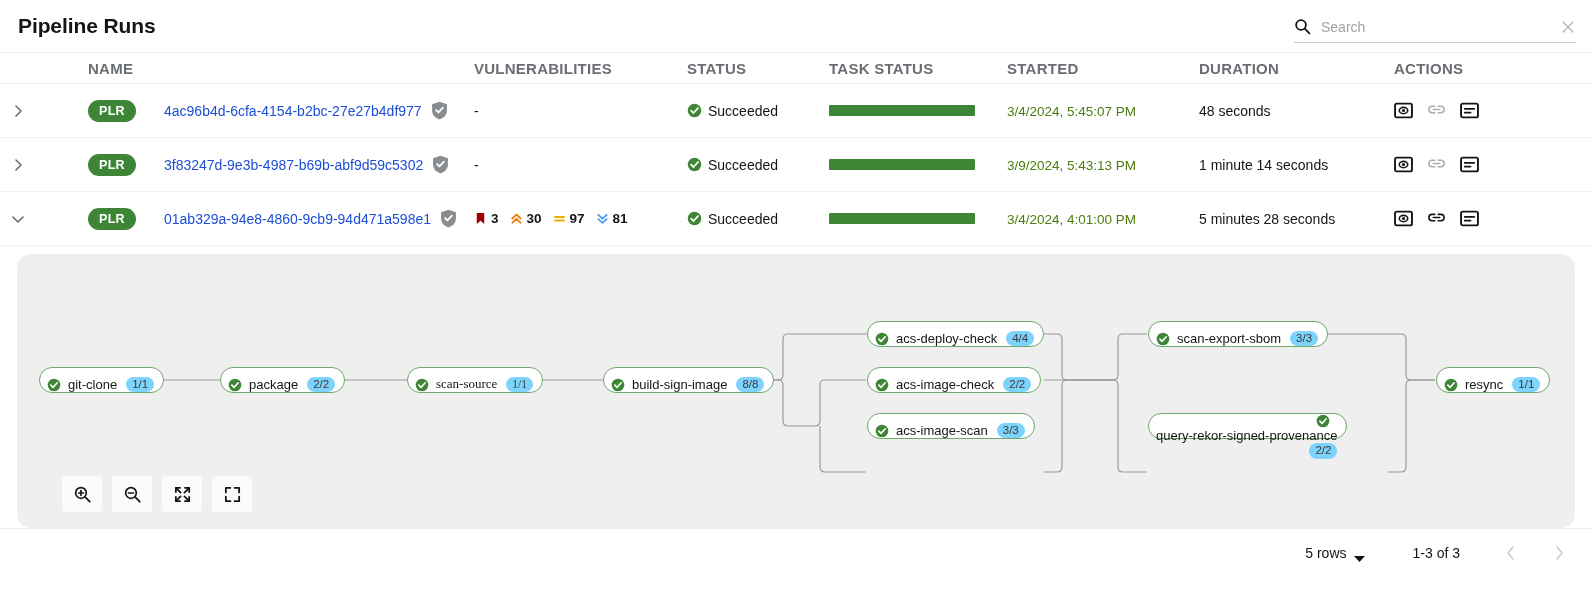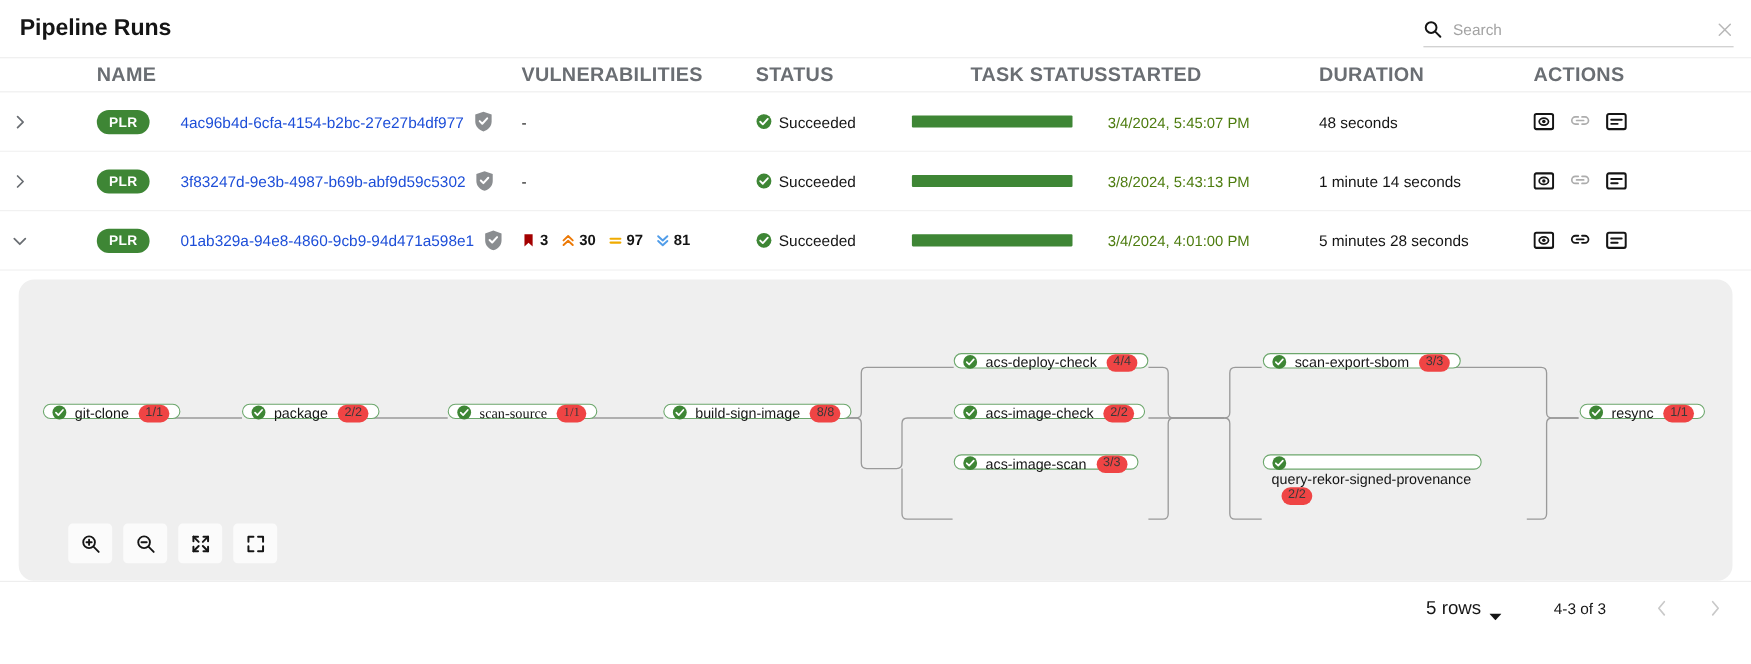--- a/index.html
+++ b/index.html
@@ -55,39 +55,39 @@
   }
 
   
   .table { width: 100%; }
   .thead {
     display: flex;
     align-items: center;
     height: 32px;
     border-top: 1px solid #ededed;
     border-bottom: 1px solid #ededed;
-    font-size: 18px;
+    font-size: 15px;
     font-weight: bold;
     letter-spacing: 0.25px;
     color: #6a6e73;
   }
   .trow {
     display: flex;
     align-items: center;
     height: 54px;
     border-bottom: 1px solid #f0f0f0;
     font-size: 14px;
   }
   .trow:last-of-type { border-bottom: 0; }
 
   .c-toggle { width: 30px; flex: 0 0 30px; display:flex; align-items:center; justify-content:flex-end; padding-right:4px;}
   .c-name   { width: 444px; flex: 0 0 444px; padding-left: 58px; display:flex; align-items:center; }
   .c-vuln   { width: 213px; flex: 0 0 213px; }
   .c-status { width: 142px; flex: 0 0 142px; }
-  .c-task   { width: 178px; flex: 0 0 178px; text-align: right; }
+  .c-task   { width: 178px; flex: 0 0 178px; }
   .c-start  { width: 192px; flex: 0 0 192px; }
   .c-dur    { width: 195px; flex: 0 0 195px; }
   .c-act    { width: 198px; flex: 0 0 198px; }
   .thead .c-name { padding-left: 58px; }
 
   .chev {
     width: 16px; height: 16px; cursor: pointer; color: #6a6e73;
   }
 
   .plr-badge {
@@ -139,36 +139,36 @@
     height: 274px;
     background: #efefef;
     border-radius: 14px;
     overflow: hidden;
   }
   .graph-svg { position: absolute; inset: 0; }
 
   .node {
     position: absolute;
     display: flex;
-    align-items: flex-start;
-    height: 14px;
+    align-items: flex-end;
+    height: 26px;
     padding: 0 9px 0 7px;
     background: #ffffff;
     border: 1px solid #6ca76c;
     border-radius: 14px;
     white-space: nowrap;
     cursor: pointer;
   }
   .node .ok-icon { width: 14px; height: 14px; margin-right: 7px; }
   .node .nlabel { font-size: 13px; color: #151515; }
   .node .ncount {
     margin-left: 9px;
     font-size: 11.5px;
     color: #393939;
-    background: #ef4444;
+    background: #7dd3fc;
     border-radius: 9px;
     padding: 2px 6px;
     line-height: 1;
   }
 
   .zoom-controls {
     position: absolute;
     left: 45px; bottom: 16px;
     display: flex; gap: 10px;
   }
@@ -188,21 +188,21 @@
     border-top: 1px solid #ededed;
     height: 48px;
     display: flex;
     align-items: center;
     justify-content: flex-end;
     padding-right: 26px;
     gap: 0;
   }
   .rows-select {
     display: inline-flex; align-items: center; gap: 7px;
-    font-size: 17px; color: #151515; cursor: pointer;
+    font-size: 14px; color: #151515; cursor: pointer;
     margin-right: 48px;
   }
   .caret { width: 11px; height: 7px; }
   .range-text { font-size: 14px; color: #151515; margin-right: 44px; }
   .pager { display: flex; align-items: center; gap: 34px; }
   .pager-btn { width: 14px; height: 16px; cursor: pointer; color: #c9c9c9; }
 </style>
 </head>
 <body>
 
@@ -327,21 +327,21 @@
               <circle cx="8" cy="8" r="7.2" fill="#3e8635"></circle>
               <polyline points="4.4,8.2 6.9,10.7 11.7,5.4" fill="none" stroke="#fff" stroke-width="1.8" stroke-linecap="round" stroke-linejoin="round"></polyline>
             </svg>
         </span>
         <span class="status-text">Succeeded</span>
       </div>
     </div>
     <div class="c-task">
         <div class="progress-track"></div>
       </div>
-    <div class="c-start"><span class="started-text">3/8/2024, 5:43:13 PM</span></div>
+    <div class="c-start"><span class="started-text">3/9/2024, 5:43:13 PM</span></div>
     <div class="c-dur"><span class="duration-text">1 minute 14 seconds</span></div>
     <div class="c-act">
       <div class="actions">
         <span class="act-btn">
           <svg viewBox="0 0 18 18">
               <rect x="1" y="2.5" width="16" height="13" rx="1.6" fill="none" stroke="#151515" stroke-width="1.8"></rect>
               <ellipse cx="9" cy="9" rx="4" ry="3" fill="none" stroke="#151515" stroke-width="1.5"></ellipse>
               <circle cx="9" cy="9" r="1.5" fill="#151515"></circle>
             </svg>
         </span>
@@ -619,21 +619,21 @@
 
   <div class="table-footer">
     <div class="rows-select">
       <span>5 rows</span>
       <span class="caret">
         <svg viewBox="0 0 12 8" fill="#151515">
             <polygon points="0,1 12,1 6,7.6"></polygon>
           </svg>
       </span>
     </div>
-    <div class="range-text">4-3 of 3</div>
+    <div class="range-text">1-3 of 3</div>
     <div class="pager">
       <span class="pager-btn">
         <svg viewBox="0 0 14 16" fill="none" stroke="#c9c9c9" stroke-width="1.5" stroke-linecap="round" stroke-linejoin="round">
             <polyline points="9,2 4,8 9,14"></polyline>
           </svg>
       </span>
       <span class="pager-btn">
         <svg viewBox="0 0 14 16" fill="none" stroke="#c9c9c9" stroke-width="1.5" stroke-linecap="round" stroke-linejoin="round">
             <polyline points="5,2 10,8 5,14"></polyline>
           </svg>

